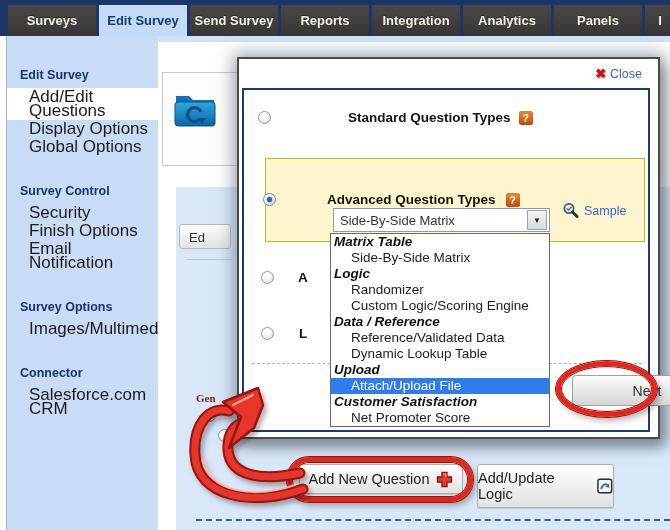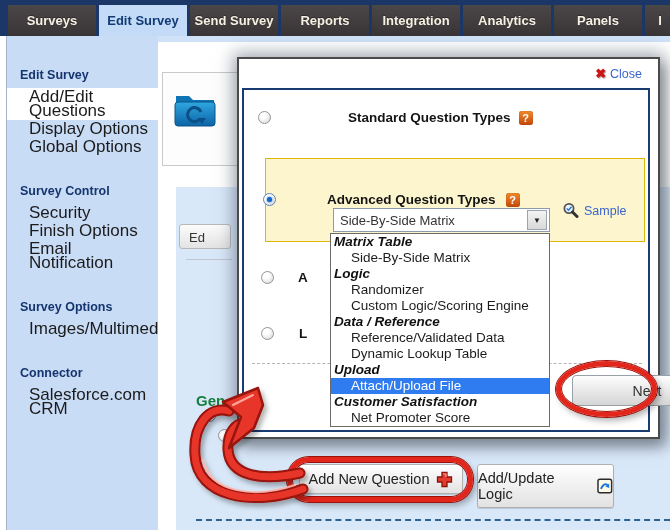--- a/index.html
+++ b/index.html
@@ -24,21 +24,21 @@
   .sb-item{font-size:17px;color:#1b1b1b;padding:2px 0 2px 22px;line-height:14px;cursor:pointer;}
   .sb-item.selected{background:#ffffff;}
 
   
   .main{position:absolute;left:158px;top:42px;width:512px;height:488px;background:#ffffff;}
   .folder-box{position:absolute;left:4px;top:30px;width:160px;height:92px;background:#fdfdfd;border:1px solid #c9c9c9;}
   .panel{position:absolute;left:18px;top:145px;width:494px;height:343px;background:#d9e8f9;}
   .edit-btn{position:absolute;left:21px;top:182px;width:52px;height:25px;background:linear-gradient(#fcfcfc,#e3e3e3);
             border:1px solid #b8b8b8;border-radius:3px;font-size:13px;color:#333;padding-left:9px;line-height:25px;box-sizing:border-box;}
   .panel-sep{position:absolute;left:28px;top:217px;width:46px;height:0;border-top:1px solid #bfc6cf;}
-  .general-text{position:absolute;left:38px;top:350px;font-size:15px;font-weight:bold;color:#15803d;}
+  .general-text{position:absolute;left:38px;top:350px;font-size:11px;font-weight:bold;color:#7f1d1d;font-family:Liberation Serif, serif;}
   .pg-radio1{position:absolute;left:45px;top:366px;}
   .pg-radio2{position:absolute;left:43px;top:386px;}
   .page-dashed{position:absolute;left:38px;top:477px;width:474px;height:0;border-top:2px dashed #2e6391;}
 
   
   .radio{display:inline-block;width:13px;height:13px;border-radius:50%;border:1px solid #949494;
          background:radial-gradient(circle at 35% 30%,#ffffff 30%,#d2d2d2);position:relative;box-sizing:border-box;cursor:pointer;}
   .radio.checked{border-color:#5f86b4;}
   .radio.checked::after{content:"";position:absolute;left:3px;top:3px;width:5px;height:5px;border-radius:50%;
          background:#1468c8;box-shadow:0 0 2px #0c4f9e;}

